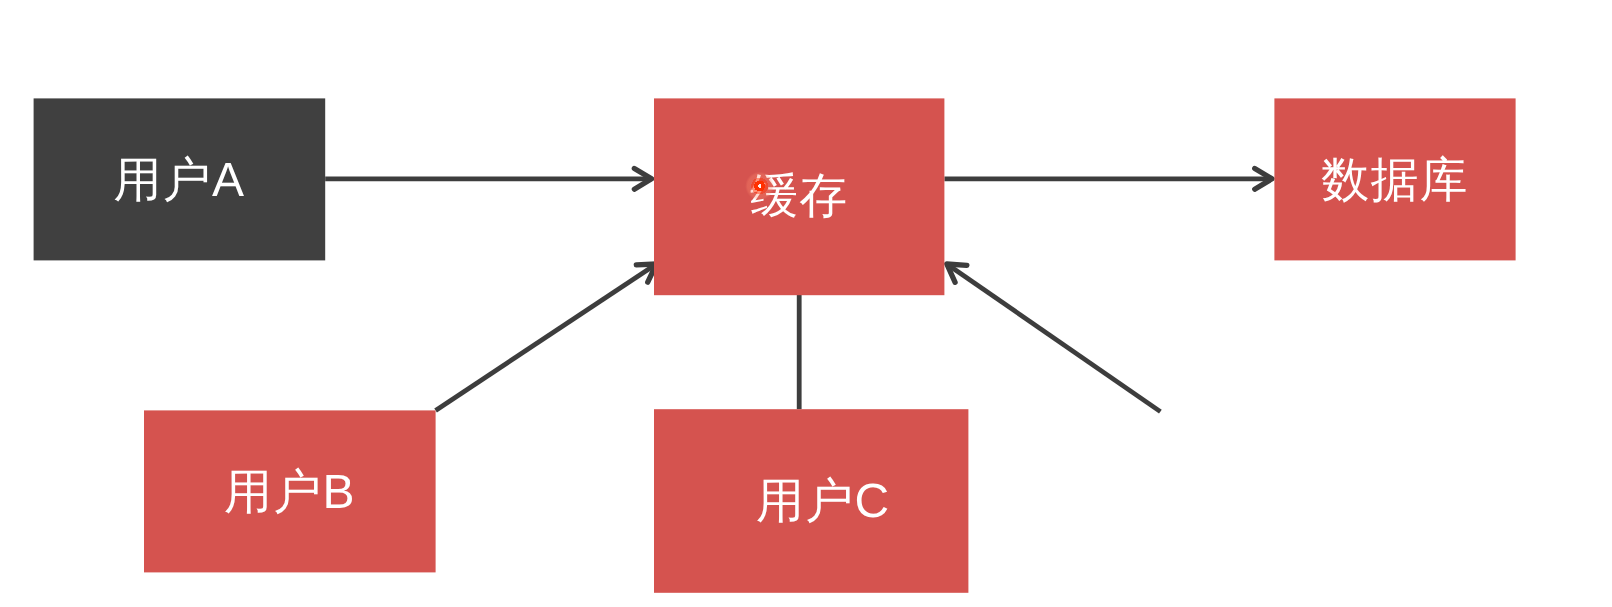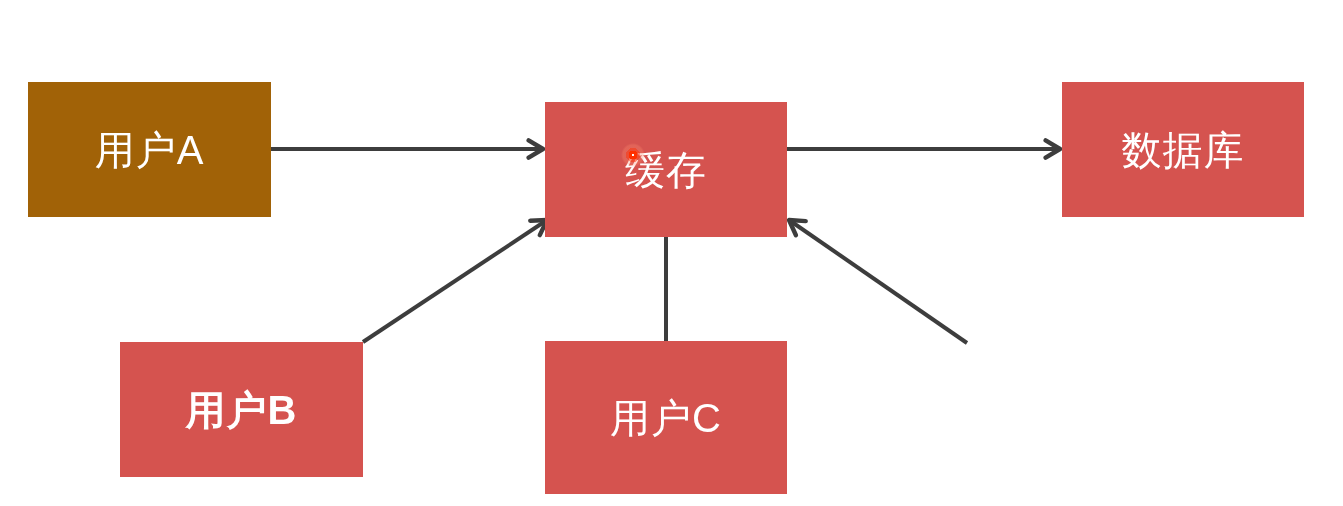--- a/index.html
+++ b/index.html
@@ -65,29 +65,29 @@
         <marker id="arrowhead" viewBox="0 0 12 12" refX="10" refY="6" markerUnits="userSpaceOnUse" markerWidth="23" markerHeight="23" orient="auto">
           <path d="M2.5 1.5 L10 6 L2.5 10.5" fill="none" stroke="#3d3d3d" stroke-width="2.3" stroke-linecap="round" stroke-linejoin="round"></path>
         </marker>
       </defs>
       <line x1="271" y1="149" x2="543" y2="149" stroke="#3d3d3d" stroke-width="4" marker-end="url(#arrowhead)"></line>
       <line x1="787" y1="149" x2="1060" y2="149" stroke="#3d3d3d" stroke-width="4" marker-end="url(#arrowhead)"></line>
       <line x1="363" y1="342" x2="547" y2="220" stroke="#3d3d3d" stroke-width="4" marker-end="url(#arrowhead)"></line>
       <line x1="666" y1="341" x2="666" y2="220" stroke="#3d3d3d" stroke-width="4" marker-end="url(#arrowhead)"></line>
       <line x1="967" y1="343" x2="789" y2="220" stroke="#3d3d3d" stroke-width="4" marker-end="url(#arrowhead)"></line>
     </svg>
-    <div class="node" style="left: 28px; top: 82px; width: 243px; height: 135px; background: #a16207; color: rgb(255, 255, 255);">
+    <div class="node" style="left: 28px; top: 82px; width: 243px; height: 135px; background: #404040; color: rgb(255, 255, 255);">
       <span>用户A</span>
     </div>
-    <div class="node" style="left: 545px; top: 82px; width: 242px; height: 135px; background: rgb(213, 83, 79); color: rgb(255, 255, 255); margin-top: 20px;">
+    <div class="node" style="left: 545px; top: 82px; width: 242px; height: 164px; background: rgb(213, 83, 79); color: rgb(255, 255, 255);">
       <span>缓存</span>
     </div>
-    <div class="node" style="left: 1062px; top: 82px; width: 242px; height: 135px; background: rgb(213, 83, 79); color: rgb(255, 255, 255);">
+    <div class="node" style="left: 1062px; top: 82px; width: 201px; height: 135px; background: rgb(213, 83, 79); color: rgb(255, 255, 255);">
       <span>数据库</span>
     </div>
-    <div class="node" style="left: 120px; top: 342px; width: 243px; height: 135px; background: rgb(213, 83, 79); color: rgb(255, 255, 255); font-weight: bold;">
+    <div class="node" style="left: 120px; top: 342px; width: 243px; height: 135px; background: rgb(213, 83, 79); color: rgb(255, 255, 255);">
       <span>用户B</span>
     </div>
-    <div class="node" style="left: 545px; top: 341px; width: 242px; height: 153px; background: rgb(213, 83, 79); color: rgb(255, 255, 255);">
+    <div class="node" style="left: 545px; top: 341px; width: 242px; height: 153px; background: rgb(213, 83, 79); color: rgb(255, 255, 255); padding-left: 20px;">
       <span>用户C</span>
     </div>
     <div class="click-indicator" style="left: 633px; top: 155px;"></div>
   </div>
 
 </body></html>

